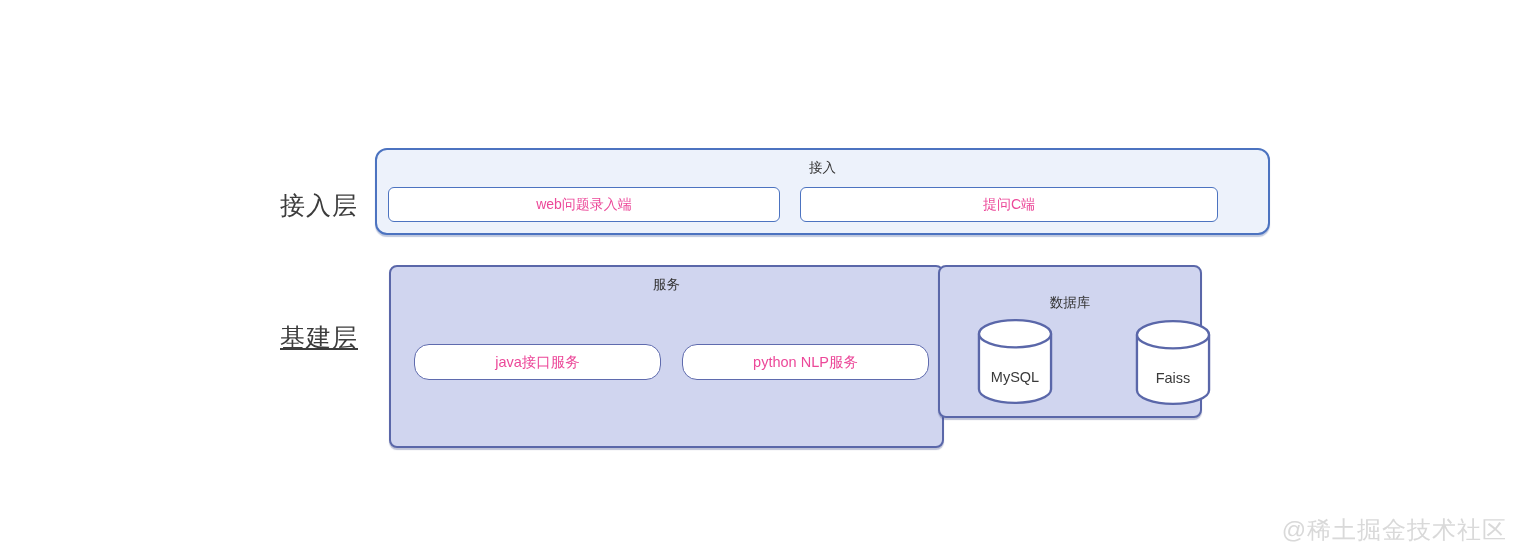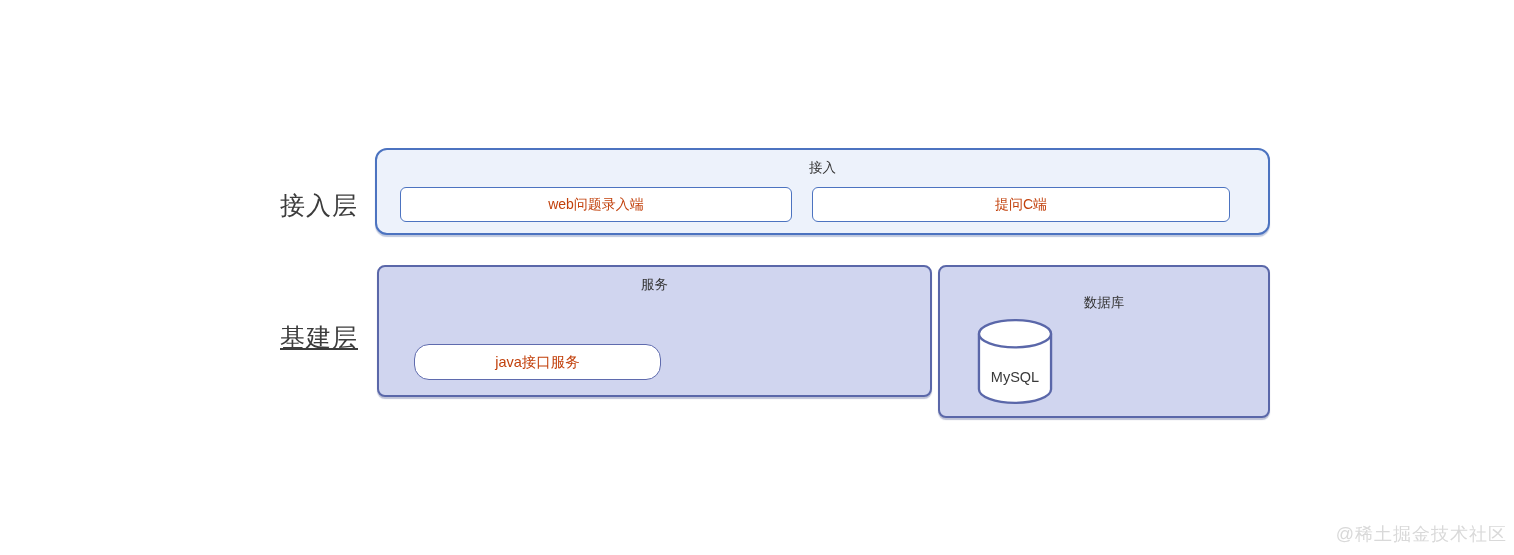--- a/index.html
+++ b/index.html
@@ -41,22 +41,22 @@
     background: #edf2fb;
     border: 2px solid #4c73c0;
     box-shadow: 0 2px 1px rgba(72, 96, 160, 0.35);
   }
   .group-box.tier-infra {
     background: #d0d5ef;
     border: 2px solid #5a67a9;
     border-radius: 8px;
     box-shadow: 0 2px 1px rgba(70, 80, 140, 0.35);
   }
-  .group-box.service-box  { left: 377px; top: 265px; width: 555px; height: 132px; }
-  .group-box.database-box { left: 938px; top: 265px; width: 332px; height: 153px; }
+  .group-box.service-box  { left: 389px; top: 265px; width: 555px; height: 183px; }
+  .group-box.database-box { left: 938px; top: 265px; width: 264px; height: 153px; }
 
   .group-title {
     position: absolute;
     left: 0; right: 0;
     text-align: center;
     font-size: 13.5px;
     color: #333333;
     white-space: nowrap;
   }
   .group-box.tier-access .group-title { top: 9px; }
@@ -65,23 +65,22 @@
 
   
   .node {
     position: absolute;
     background: #ffffff;
     border-radius: 6px;
     display: flex;
     align-items: center;
     justify-content: center;
     font-size: 14px;
-    color: #c2410c;
+    color: #ec4899;
     white-space: nowrap;
-    margin-left: 12px;
   }
   .node.tier-access { border: 1.5px solid #4c73c0; }
   .node.tier-infra  { border: 1.5px solid #5f6bae; border-radius: 15px; }
 
   .node.web-entry  { left: 11px;  top: 37px; width: 392px; height: 35px; }
   .node.ask-client { left: 423px; top: 37px; width: 418px; height: 35px; }
   .node.java-svc   { left: 23px;  top: 77px; width: 247px; height: 36px; font-size: 14.5px; }
   .node.python-svc { left: 291px; top: 77px; width: 247px; height: 36px; font-size: 14.5px; }
 
   
@@ -101,21 +100,21 @@
     font-size: 14.5px;
     color: #3a3a3a;
     white-space: nowrap;
   }
 
   
   .watermark {
     position: absolute;
     right: 7px;
     bottom: 9px;
-    font-size: 18px;
+    font-size: 24px;
     color: #d9d9d9;
     letter-spacing: 1px;
     white-space: nowrap;
   }
 </style>
 </head>
 <body>
 
 <div class="canvas">
 
@@ -124,32 +123,42 @@
 
   <div class="group-box tier-access">
     <div class="group-title">接入</div>
     <div class="node tier-access web-entry">web问题录入端</div>
     <div class="node tier-access ask-client">提问C端</div>
   </div>
 
   <div class="group-box tier-infra service-box">
     <div class="group-title">服务</div>
     <div class="node tier-infra java-svc">java接口服务</div>
+    <div class="node tier-infra python-svc">python NLP服务</div>
   </div>
 
   <div class="group-box tier-infra database-box">
     <div class="group-title">数据库</div>
 
     <div class="cylinder mysql">
       <span>
         <svg viewBox="0 0 78 90" aria-hidden="true">
           <path d="M2,16 v57 a37,14 0 0 0 74,0 v-57" fill="#ffffff" stroke="#5a67a9" stroke-width="2.4"></path>
           <ellipse cx="39" cy="16" rx="37" ry="14" fill="#ffffff" stroke="#5a67a9" stroke-width="2.4"></ellipse>
         </svg>
       </span>
       <div class="cyl-label">MySQL</div>
     </div>
 
+    <div class="cylinder faiss">
+      <span>
+        <svg viewBox="0 0 78 90" aria-hidden="true">
+          <path d="M2,16 v57 a37,14 0 0 0 74,0 v-57" fill="#ffffff" stroke="#5a67a9" stroke-width="2.4"></path>
+          <ellipse cx="39" cy="16" rx="37" ry="14" fill="#ffffff" stroke="#5a67a9" stroke-width="2.4"></ellipse>
+        </svg>
+      </span>
+      <div class="cyl-label">Faiss</div>
+    </div>
   </div>
 
   <div class="watermark">@稀土掘金技术社区</div>
 
 </div>
 
 </body></html>

